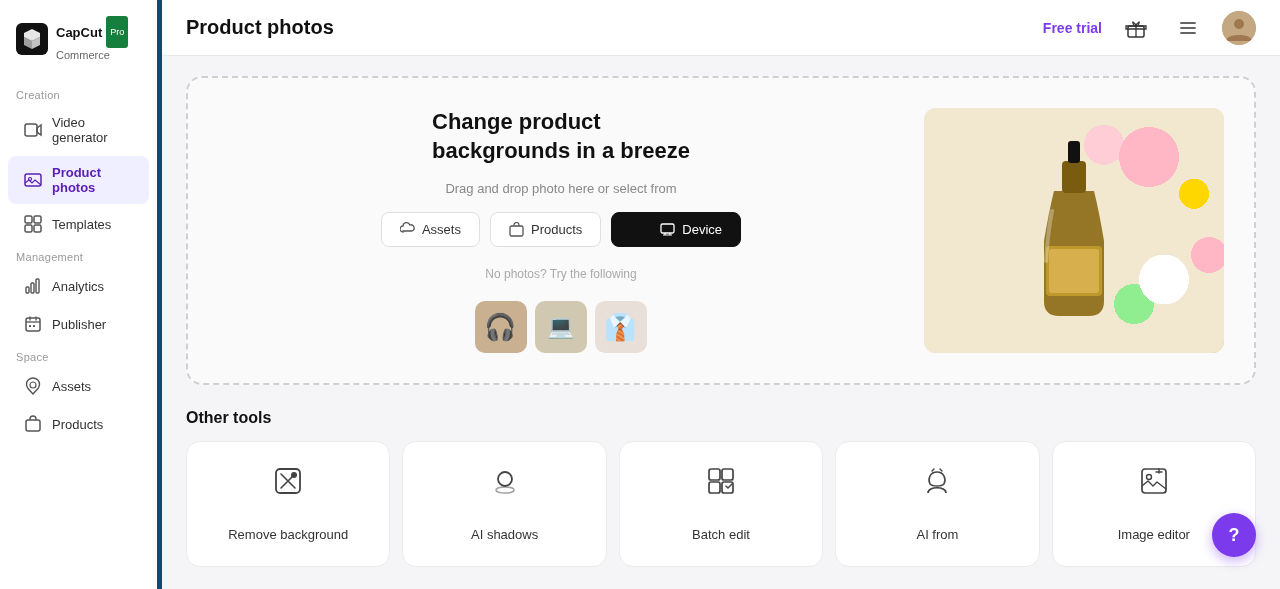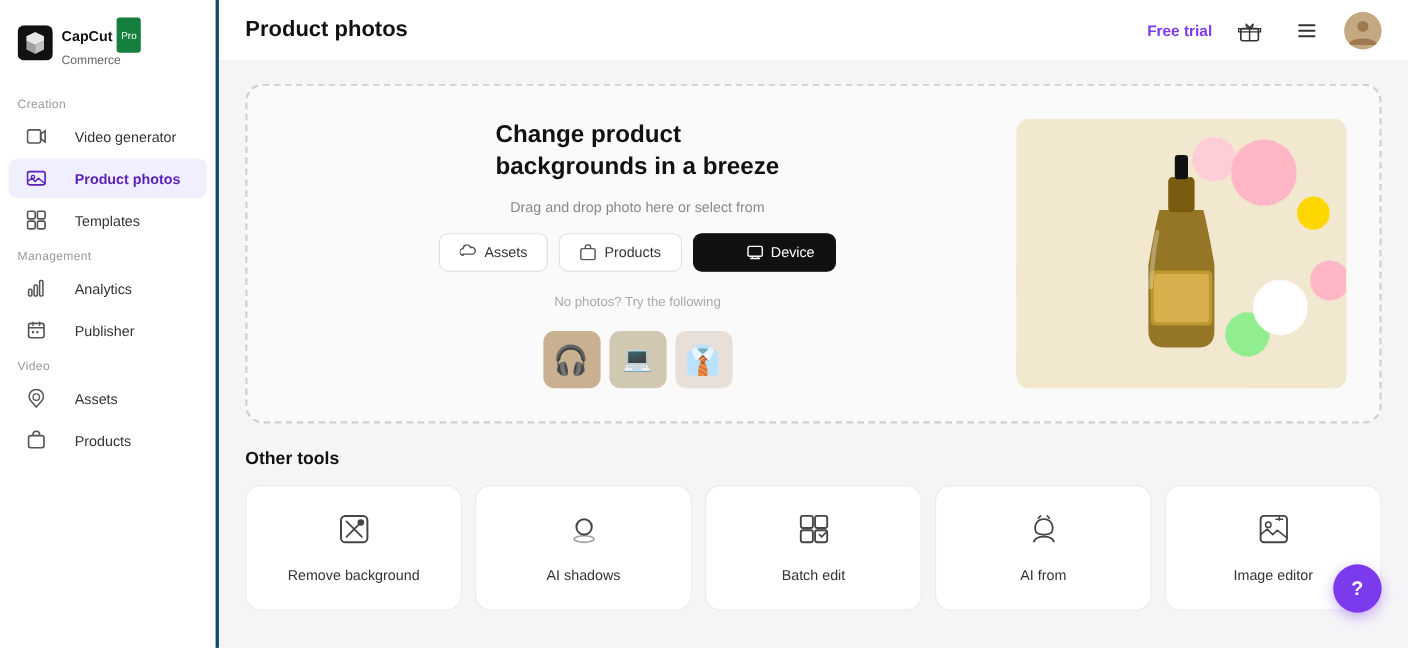--- a/index.html
+++ b/index.html
@@ -1,22 +1,22 @@
 <!DOCTYPE html>
 <html><head>
   <meta charset="utf-8">
   <style>
     * { box-sizing: border-box; margin: 0; padding: 0; }
     body { font-family: -apple-system, BlinkMacSystemFont, 'Segoe UI', sans-serif; background: #f5f5f7; display: flex; height: 589px; overflow: hidden; }
 
     
     #sidebar {
-      width: 199px;
+      width: 162px;
       background: #fff;
-      border-right: 3px solid #0c4a6e;
+      border-right: 5px solid #0c4a6e;
       display: flex;
       flex-direction: column;
       padding: 0;
       flex-shrink: 0;
     }
     #logo-area {
       padding: 16px 16px 20px;
       display: flex;
       align-items: center;
       gap: 8px;
@@ -29,29 +29,28 @@
     .section-label {
       font-size: 11px;
       color: #999;
       font-weight: 500;
       padding: 8px 16px 4px;
       letter-spacing: 0.3px;
     }
     .nav-item {
       display: flex;
       align-items: center;
-      gap: 26px;
+      gap: 10px;
       padding: 9px 16px;
       font-size: 13px;
       color: #333;
       cursor: pointer;
       border-radius: 8px;
       margin: 1px 8px;
       transition: background 0.15s;
-      text-align: right;
     }
     .nav-item.active { background: #f0efff; color: #5b21b6; font-weight: 600; }
     .nav-icon { width: 18px; height: 18px; flex-shrink: 0; }
 
     
     #main {
       flex: 1;
       display: flex;
       flex-direction: column;
       overflow: hidden;
@@ -189,21 +188,21 @@
     .section-title { font-size: 16px; font-weight: 700; color: #111; margin-bottom: 14px; }
     .tools-grid { display: flex; gap: 12px; }
     .tool-card {
       flex: 1;
       background: #fff;
       border-radius: 14px;
       padding: 24px 16px;
       display: flex;
       flex-direction: column;
       align-items: center;
-      gap: 12px;
+      gap: 24px;
       cursor: pointer;
       border: 1px solid #ebebeb;
       transition: box-shadow 0.15s;
     }
     .tool-card-icon { font-size: 26px; color: #444; }
     .tool-card-label { font-size: 13px; color: #333; font-weight: 500; text-align: center; }
 
     
     .help-fab {
       position: fixed;
@@ -287,21 +286,21 @@
     <svg class="nav-icon" viewBox="0 0 18 18" fill="none">
       <rect x="2" y="3" width="14" height="13" rx="2" stroke="#555" stroke-width="1.5"></rect>
       <path d="M2 7h14" stroke="#555" stroke-width="1.3"></path>
       <path d="M6 2v3M12 2v3" stroke="#555" stroke-width="1.3" stroke-linecap="round"></path>
       <rect x="5" y="10" width="2" height="2" rx="0.5" fill="#555"></rect>
       <rect x="9" y="10" width="2" height="2" rx="0.5" fill="#555"></rect>
     </svg>
     <span>Publisher</span>
   </div>
 
-  <div class="section-label">Video</div>
+  <div class="section-label">Space</div>
 
   <div class="nav-item">
     <svg class="nav-icon" viewBox="0 0 18 18" fill="none">
       <path d="M9 1C5.5 1 2.5 3.8 2.5 7.3c0 1.5.5 2.8 1.3 3.9L9 17l5.2-5.8c.8-1.1 1.3-2.4 1.3-3.9C15.5 3.8 12.5 1 9 1z" stroke="#555" stroke-width="1.4"></path>
       <path d="M9 5C7.3 5 6 6.3 6 8s1.3 3 3 3 3-1.3 3-3-1.3-3-3-3z" stroke="#555" stroke-width="1.2"></path>
     </svg>
     <span>Assets</span>
   </div>
 
   <div class="nav-item">

